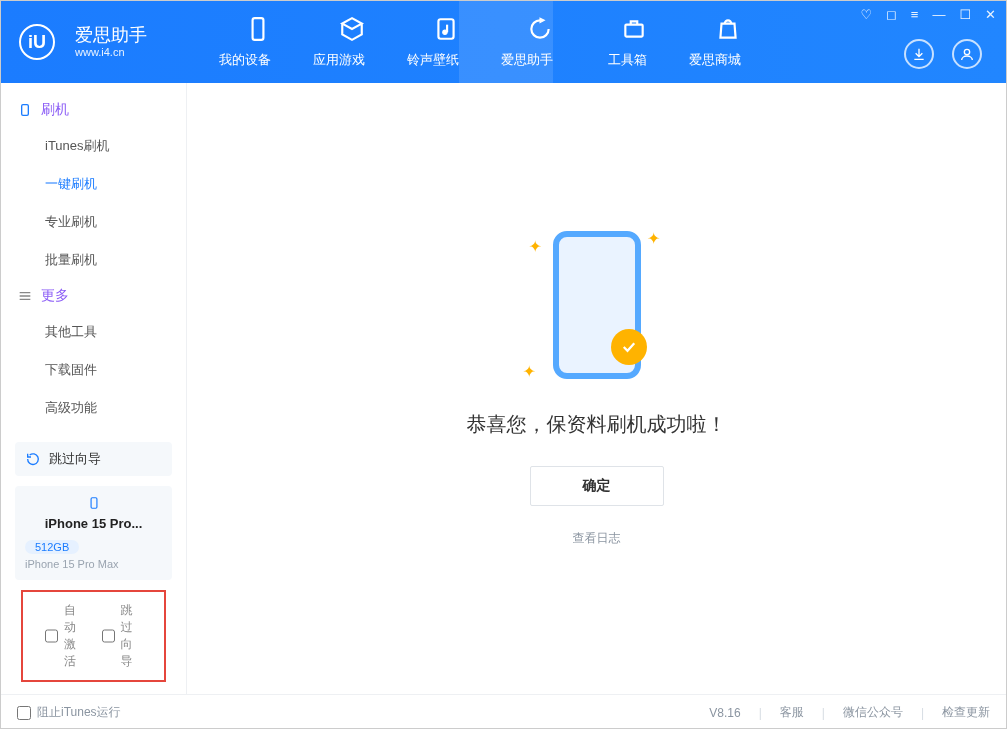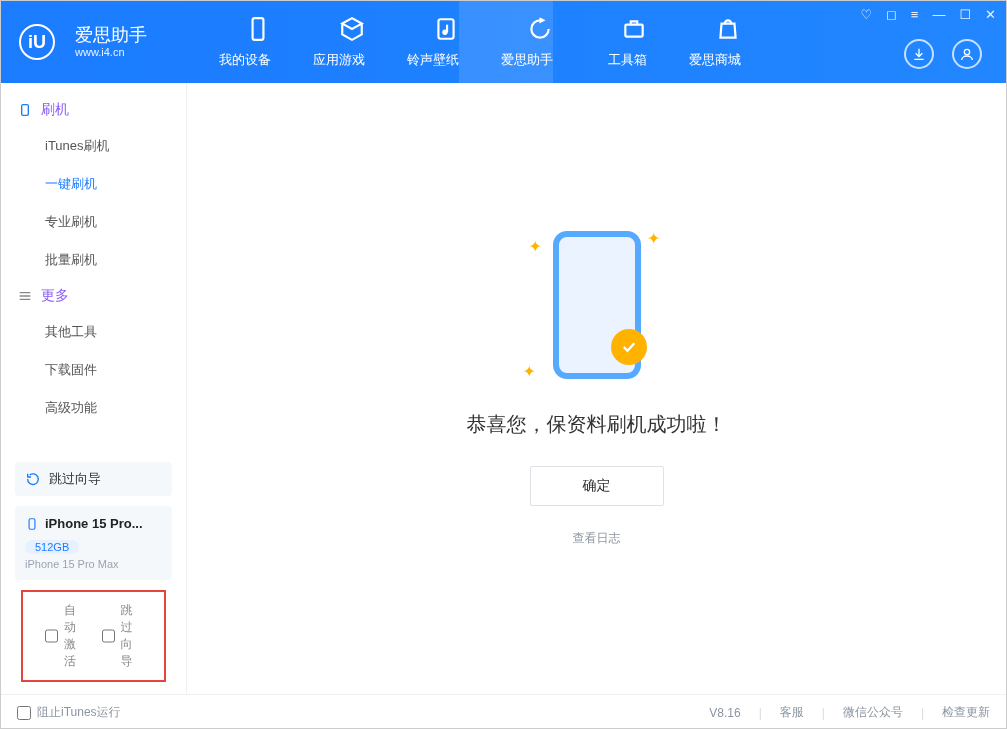--- a/index.html
+++ b/index.html
@@ -24,38 +24,38 @@
   .body { display: flex; height: calc(729px - 82px - 36px); }
   .sidebar { width: 186px; border-right: 1px solid #eef0f3; padding-top: 10px; display: flex; flex-direction: column; position: relative; }
   .side-group-header { display: flex; align-items: center; gap: 8px; padding: 8px 16px; font-size: 14px; color: #8b5cf6; cursor: pointer; }
   .side-group-header svg { width: 16px; height: 16px; }
   .side-sub { padding: 10px 0 10px 44px; font-size: 13px; color: #555; cursor: pointer; }
   .side-sub.active { color: #1b7cff; }
 
   .side-bottom { margin-top: auto; padding: 0 14px 12px; }
   .mode-box { background: #f5f8fb; border-radius: 4px; padding: 8px 10px; margin-bottom: 10px; display: flex; align-items: center; gap: 8px; font-size: 13px; color: #333; }
   .device-box { background: #f5f8fb; border-radius: 4px; padding: 10px; }
-  .device-name { font-size: 13px; font-weight: 600; color: #222; margin-bottom: 6px; display: flex; align-items: center; gap: 6px; }
+  .device-name { font-size: 13px; font-weight: 600; color: #222; margin-bottom: 6px; display: flex; align-items: center; gap: 6px; flex-direction: column; }
   .device-badge { display: inline-block; background: #e6f1ff; color: #1b7cff; font-size: 11px; border-radius: 10px; padding: 1px 10px; margin-bottom: 4px; }
   .device-model { font-size: 11px; color: #9aa4b0; }
 
   .red-box { border: 2px solid #e5463c; margin: 10px 6px 0; padding: 10px 22px; display: flex; gap: 16px; }
   .chk { display: flex; align-items: center; gap: 6px; font-size: 12px; color: #888; cursor: pointer; }
   .chk input { width: 14px; height: 14px; accent-color: #1b7cff; }
 
   .main { flex: 1; position: relative; display: flex; flex-direction: column; align-items: center; justify-content: center; }
   .success-illus { width: 140px; height: 160px; position: relative; margin-bottom: 20px; }
   .phone-rect { width: 88px; height: 148px; border: 6px solid #55a9ff; border-radius: 14px; background: #eaf3ff; margin: 0 auto; position: relative; }
   .phone-badge { position: absolute; right: -12px; bottom: 8px; width: 36px; height: 36px; background: #ffb300; border-radius: 50%; display: flex; align-items: center; justify-content: center; }
   .phone-badge svg { stroke: #fff; stroke-width: 3; fill: none; }
   .spark { position: absolute; color: #ffb300; font-size: 16px; }
   .spark.a { top: 6px; left: 2px; } .spark.b { top: -2px; right: 6px; } .spark.c { bottom: 10px; left: -4px; }
 
   .main-title { font-size: 20px; color: #333; margin-bottom: 28px; }
-  .confirm-btn { border: 1px solid #dfe3e8; background: #fff; padding: 10px 52px; font-size: 14px; color: #333; cursor: pointer; border-radius: 2px; margin-bottom: 24px; }
+  .confirm-btn { border: 1px solid #dfe3e8; background: #fff; padding: 10px 52px; font-size: 14px; color: #333; cursor: pointer; border-radius: 2px; margin-bottom: 24px; font-weight: bold; }
   .view-log { font-size: 12px; color: #8b95a1; cursor: pointer; }
 
   .footer { height: 36px; border-top: 1px solid #eef0f3; display: flex; align-items: center; padding: 0 16px; font-size: 12px; color: #8b95a1; gap: 8px; }
   .footer .chk { color: #8b95a1; }
   .footer-right { margin-left: auto; display: flex; align-items: center; gap: 18px; }
   .footer-right span { cursor: pointer; }
   .footer-sep { color: #d7dde3; }
 </style>
 </head>
 <body>

